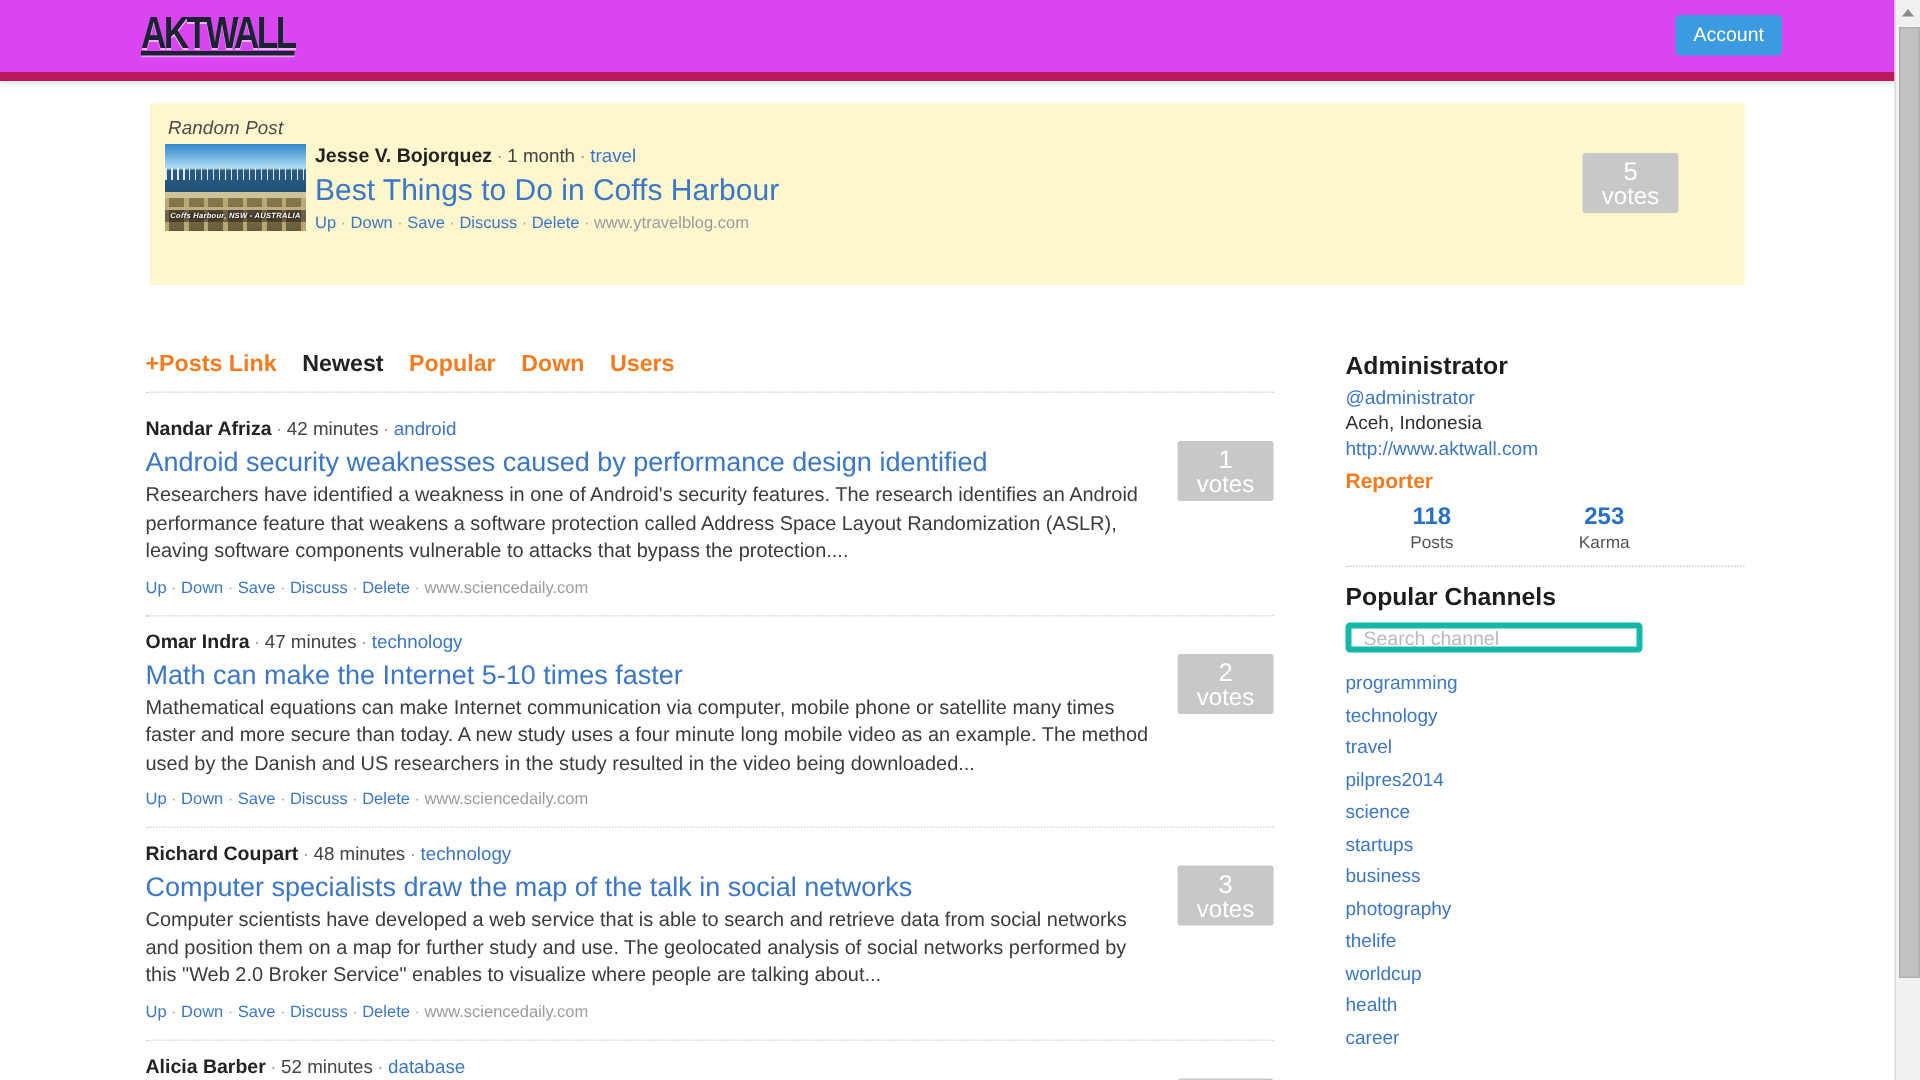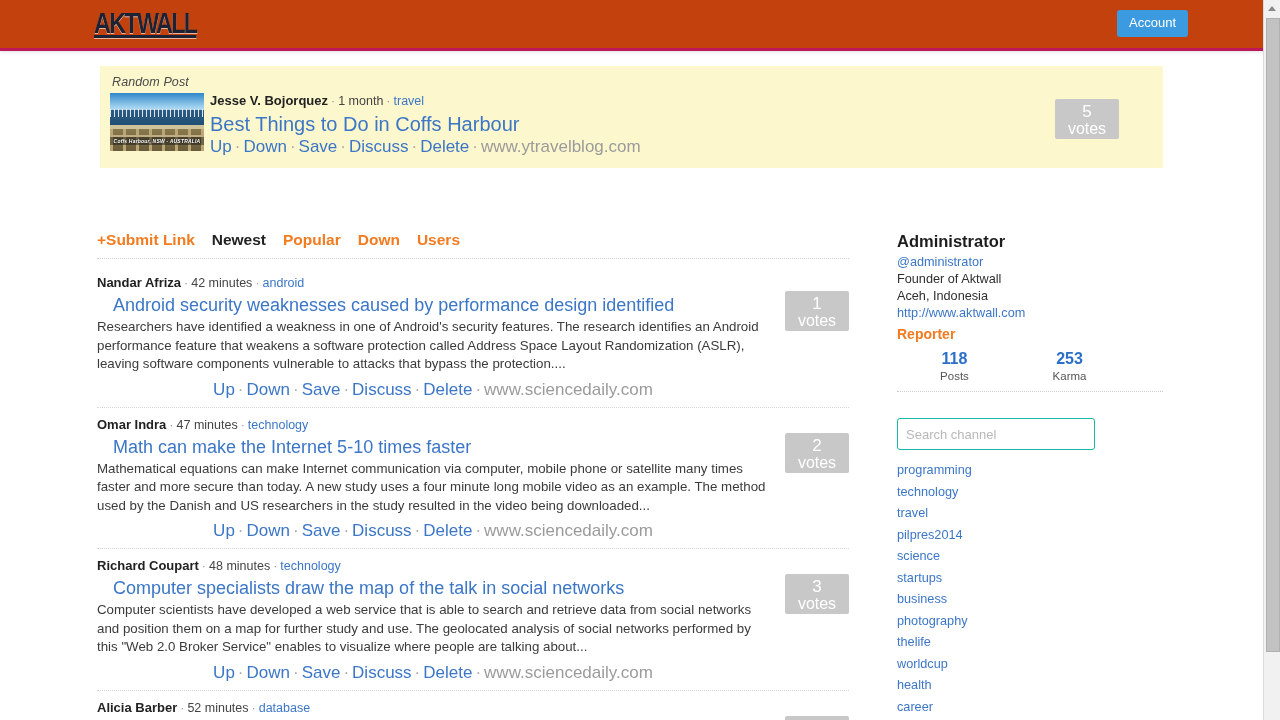--- a/index.html
+++ b/index.html
@@ -14,22 +14,22 @@
     font-family: "Liberation Sans", sans-serif;
     font-size: 13px;
     color: #333333;
     position: relative;
   }
 
   
   .site-header {
     position: relative;
     height: 48px;
-    background: #c2410c;
-    border-bottom: 3px solid #be185d;
+    background: #d946ef;
+    border-bottom: 6px solid #be185d;
     box-shadow: 0 1px 3px rgba(0,0,0,0.13);
   }
   .logo {
     position: absolute;
     left: 94px;
     top: 7px;
     font-family: "Liberation Sans", sans-serif;
     font-size: 30px;
     font-weight: bold;
     letter-spacing: -2.2px;
@@ -59,21 +59,21 @@
     position: relative;
     width: 1280px;
   }
 
   
   .random-banner {
     position: absolute;
     left: 100px;
     top: 15px;
     width: 1063px;
-    height: 102px;
+    height: 121px;
     background: #fcf7cd;
   }
   .random-label {
     position: absolute;
     left: 12px;
     top: 9px;
     font-style: italic;
     font-size: 12.5px;
     color: #4a4a4a;
     letter-spacing: 0.1px;
@@ -146,24 +146,23 @@
   .meta-channel { color:#3b76c7; text-decoration:none; }
   .banner-title {
     font-size: 20px;
     color: #3b76c7;
     text-decoration: none;
     line-height: 24px;
     display: block;
     margin-bottom: 2px;
   }
   .actions {
-    font-size: 17px;
+    font-size: 11px;
     line-height: 17px;
     color: #999;
-    text-align: center;
   }
   .actions a { color:#3b76c7; text-decoration:none; }
   .actions .dot { color:#aaa; padding:0 3px; }
   .actions .src { color:#9b9b9b; }
   .votes-box {
     position: absolute;
     width: 64px;
     height: 40px;
     background: #c8c8c8;
     color: #ffffff;
@@ -207,21 +206,21 @@
     border-bottom: 1px dotted #d5d5d5;
     margin-bottom: 9px;
   }
   .post-main { width: 672px; }
   .post-title {
     font-size: 18px;
     color: #3b76c7;
     text-decoration: none;
     display: block;
     line-height: 23px;
-    margin: 1px 0 1px 16px;
+    margin: 1px 0 1px 0;
   }
   .post-summary {
     font-size: 13.3px;
     color: #3b3b3b;
     line-height: 18.5px;
     margin-bottom: 7px;
   }
   .post-votes { right: 0px; top: 16px; }
 
   
@@ -259,30 +258,29 @@
   .channels-title {
     font-size: 16.5px;
     font-weight: bold;
     color: #1d1d1d;
     line-height: 20px;
     margin-top: 10px;
     margin-bottom: 7px;
   }
   .channel-search {
     width: 198px;
-    height: 32px;
+    height: 20px;
     box-sizing: border-box;
-    border: 1px solid #14b8a6;
+    border: 4px solid #14b8a6;
     border-radius: 3px;
     padding: 4px 8px;
     font-size: 13px;
     font-family: "Liberation Sans", sans-serif;
     color: #444;
     outline: none;
-    margin-top: 26px;
   }
   .channel-search::placeholder { color: #b9b9b9; }
   .channel-list { margin-top: 10px; }
   .channel-list a {
     display: block;
     font-size: 12.7px;
     color: #3b76c7;
     text-decoration: none;
     line-height: 21.5px;
   }
@@ -348,21 +346,21 @@
       </div>
     </div>
 
     <div class="votes-box banner-votes">
       <div class="n">5</div>
       <div class="l">votes</div>
     </div>
   </div>
 
   <div class="tabs">
-    <a class="tab" href="#">+Submit Link</a><a class="tab active" href="#">Newest</a><a class="tab" href="#">Popular</a><a class="tab" href="#">Down</a><a class="tab" href="#">Users</a>
+    <a class="tab" href="#">+Posts Link</a><a class="tab active" href="#">Newest</a><a class="tab" href="#">Popular</a><a class="tab" href="#">Down</a><a class="tab" href="#">Users</a>
   </div>
 
   <div class="feed">
 
     <div class="post">
       <div class="post-main">
         <div class="meta-line">
           <span class="meta-author">Nandar Afriza</span><span class="meta-sep">·</span><span class="meta-time">42 minutes</span><span class="meta-sep">·</span><a class="meta-channel" href="#">android</a>
         </div>
         <a class="post-title" href="#">Android security weaknesses caused by performance design identified</a>
@@ -424,36 +422,36 @@
 
       </div>
     </div>
 
   </div>
 
   <div class="sidebar">
 
     <div class="side-title">Administrator</div>
     <a class="side-line" href="#">@administrator</a>
-    <div class="side-line">Founder of Aktwall</div>
     <div class="side-line">Aceh, Indonesia</div>
     <a class="side-line" href="#">http://www.aktwall.com</a>
     <div class="badge-reporter">Reporter</div>
 
     <div class="stats">
       <div class="stat">
         <div class="num">118</div>
         <div class="lbl">Posts</div>
       </div>
       <div class="stat">
         <div class="num">253</div>
         <div class="lbl">Karma</div>
       </div>
     </div>
 
+    <div class="channels-title">Popular Channels</div>
     <input class="channel-search" type="text" placeholder="Search channel" value="" style="">
 
     <div class="channel-list">
       <a href="#">programming</a>
       <a href="#">technology</a>
       <a href="#">travel</a>
       <a href="#">pilpres2014</a>
       <a href="#">science</a>
       <a href="#">startups</a>
       <a href="#">business</a>

